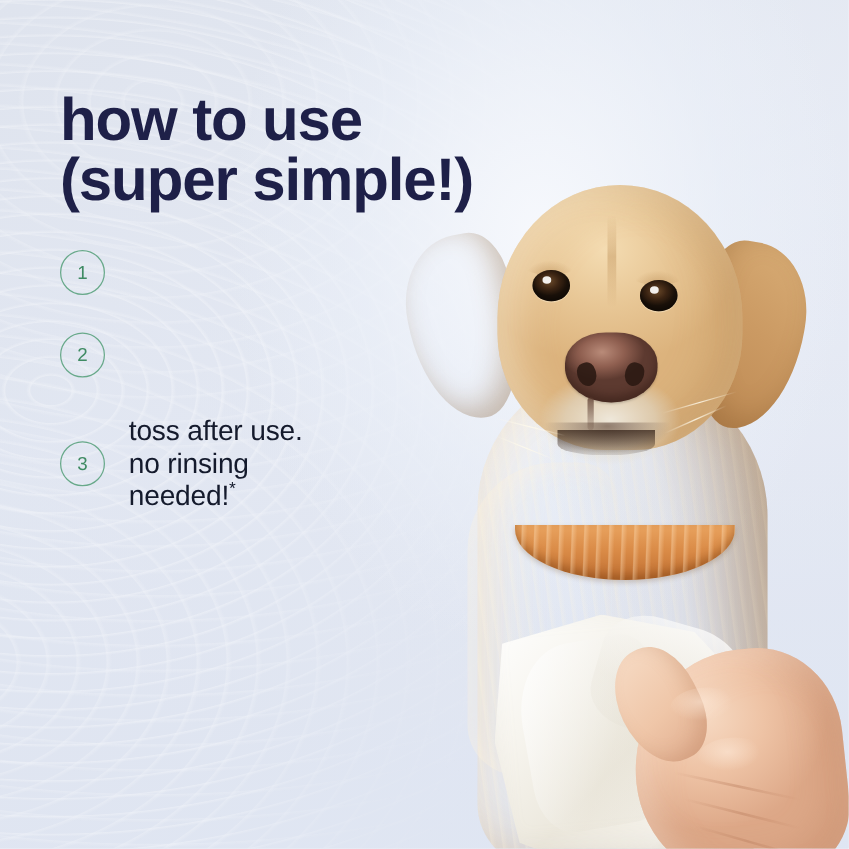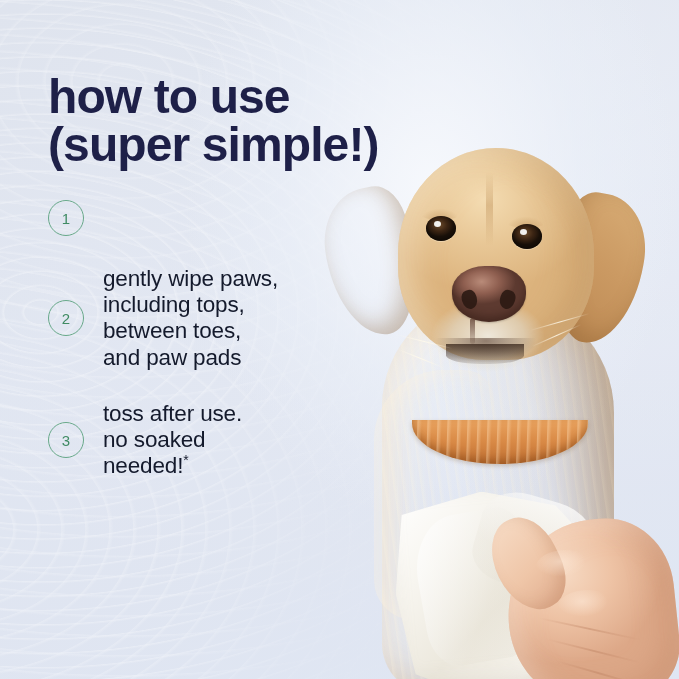--- a/index.html
+++ b/index.html
@@ -438,27 +438,23 @@
 (super simple!)</h1>
 
   <div class="steps">
 
     <div class="step">
       <div class="badge">1</div>
     </div>
 
     <div class="step">
       <div class="badge">2</div>
-      <div class="step-text">gently wipe paws,
-including tops,
-between toes,
-and paw pads</div>
     </div>
 
     <div class="step">
       <div class="badge">3</div>
       <div class="step-text"><span>toss after use.
-no soaked
+no rinsing
 needed!</span><sup>*</sup></div>
     </div>
 
   </div>
 </div>
 
 </body></html>

